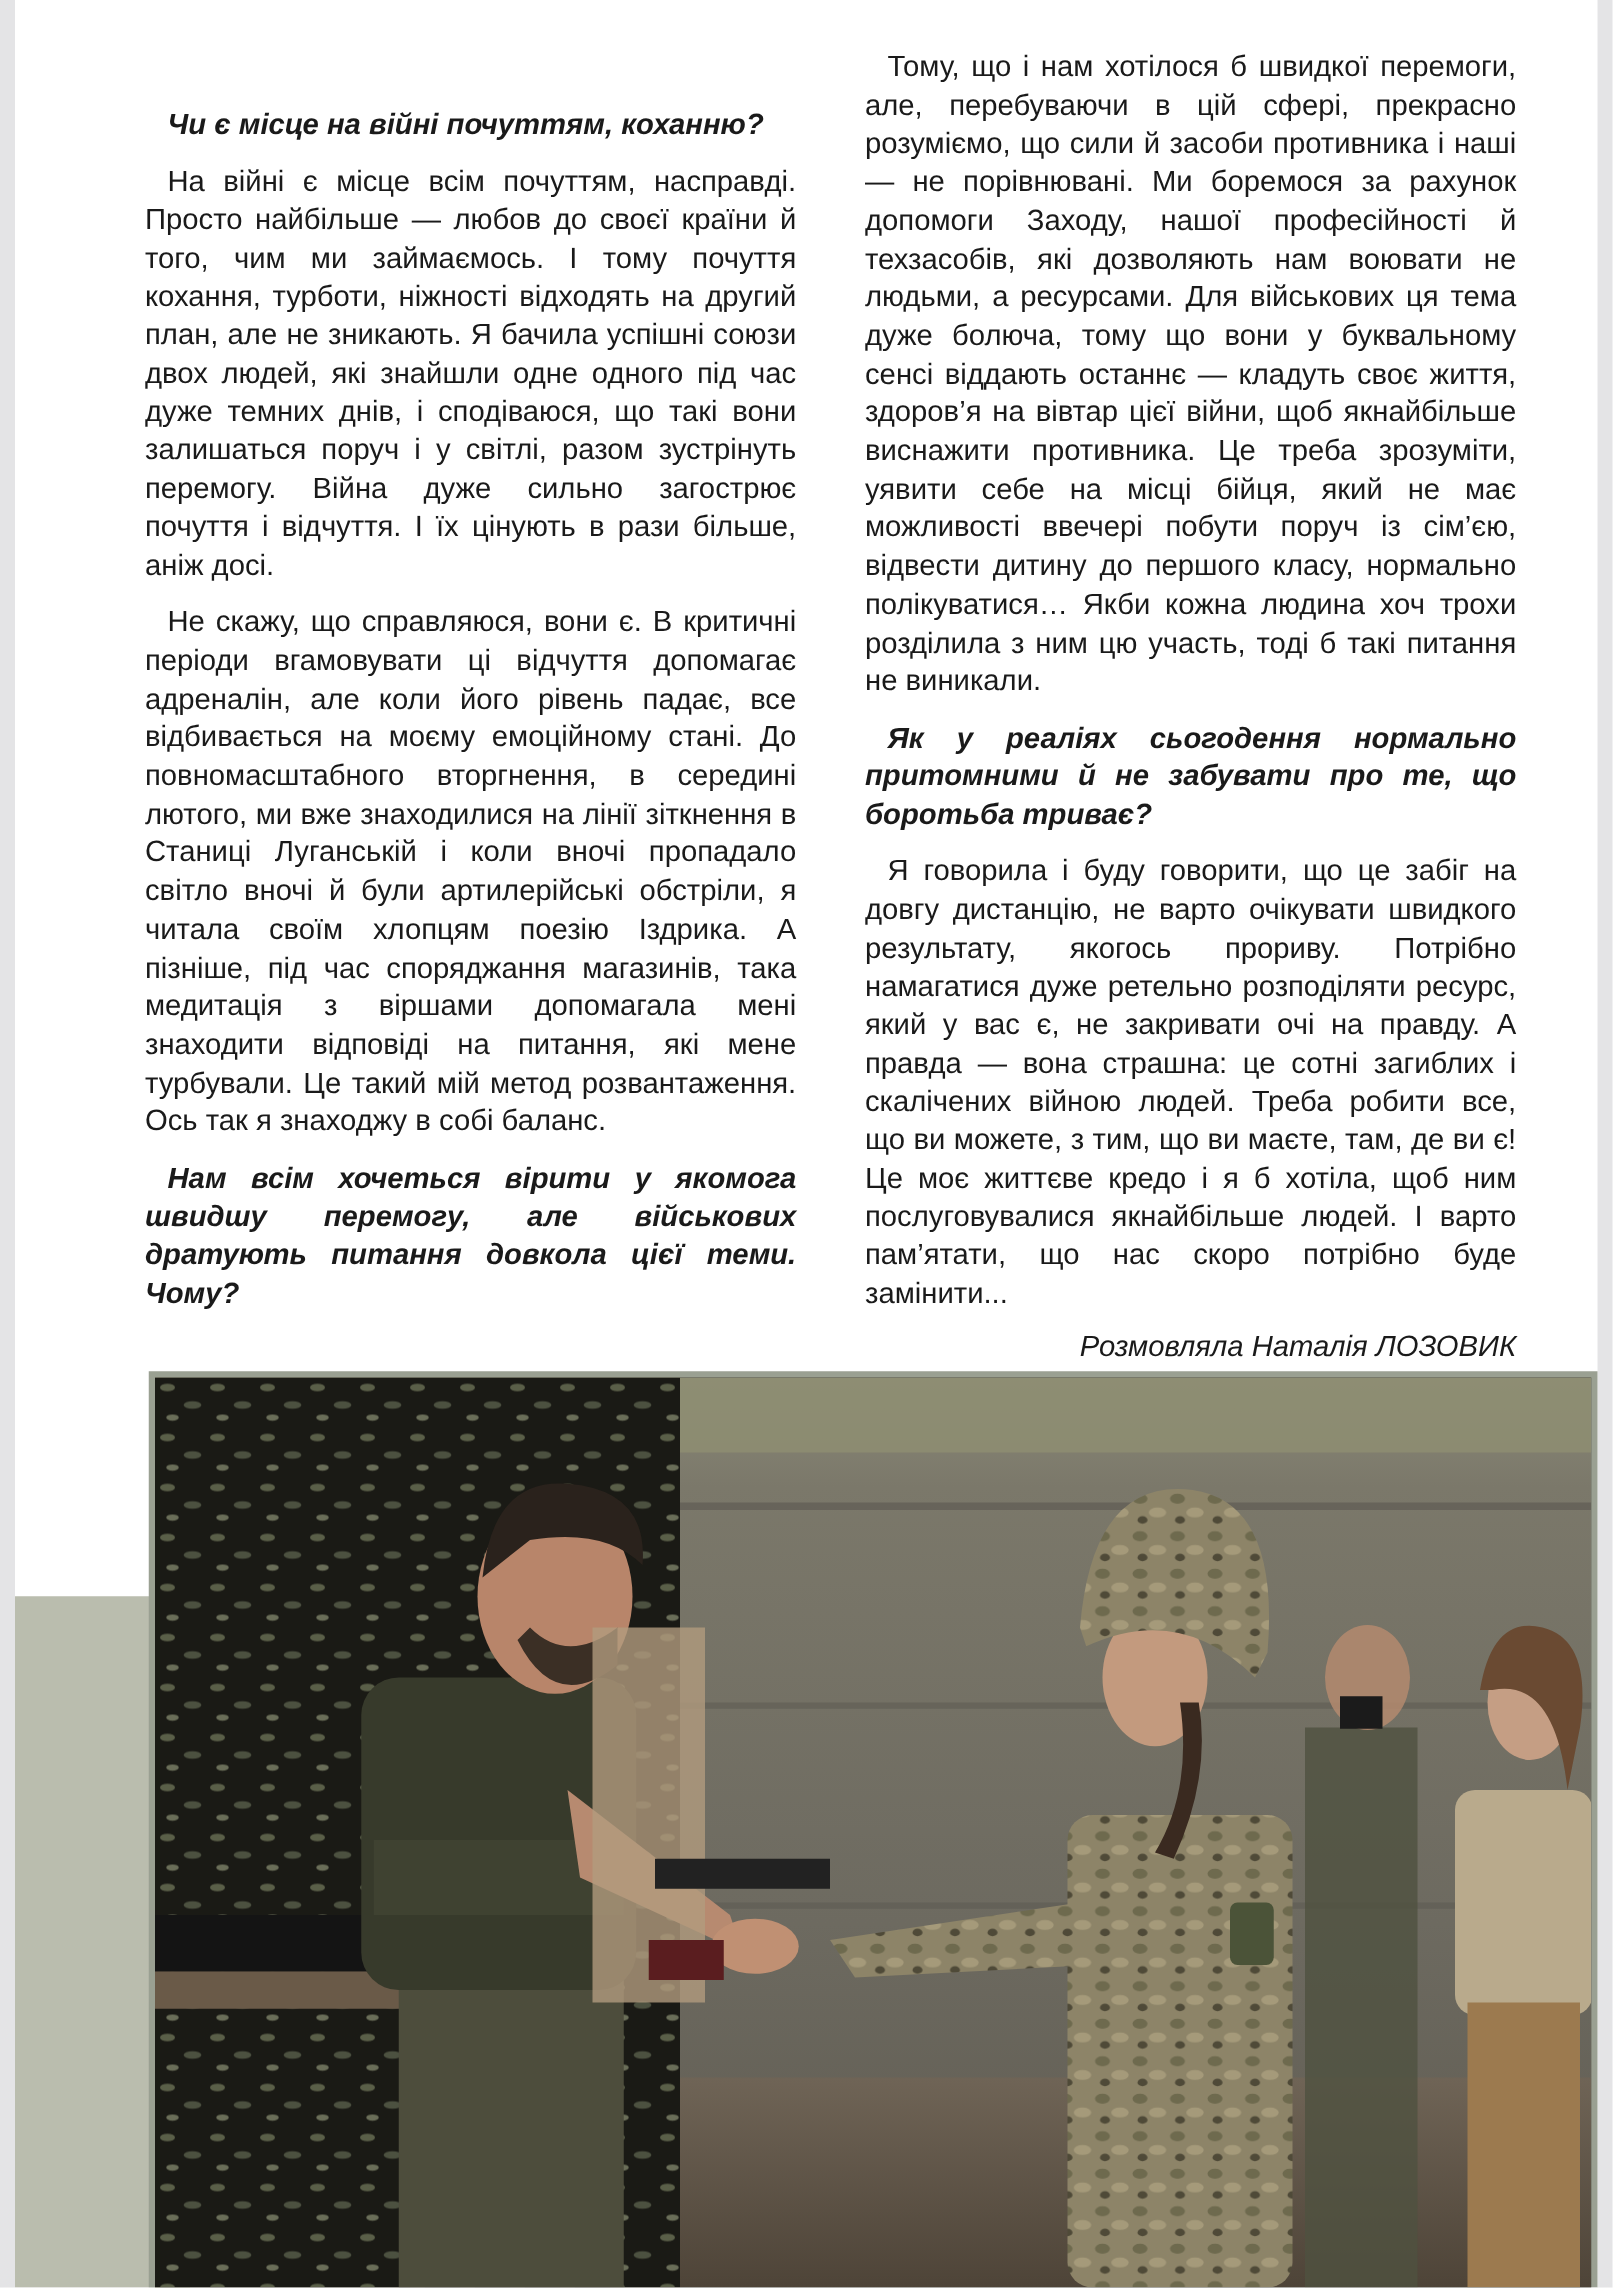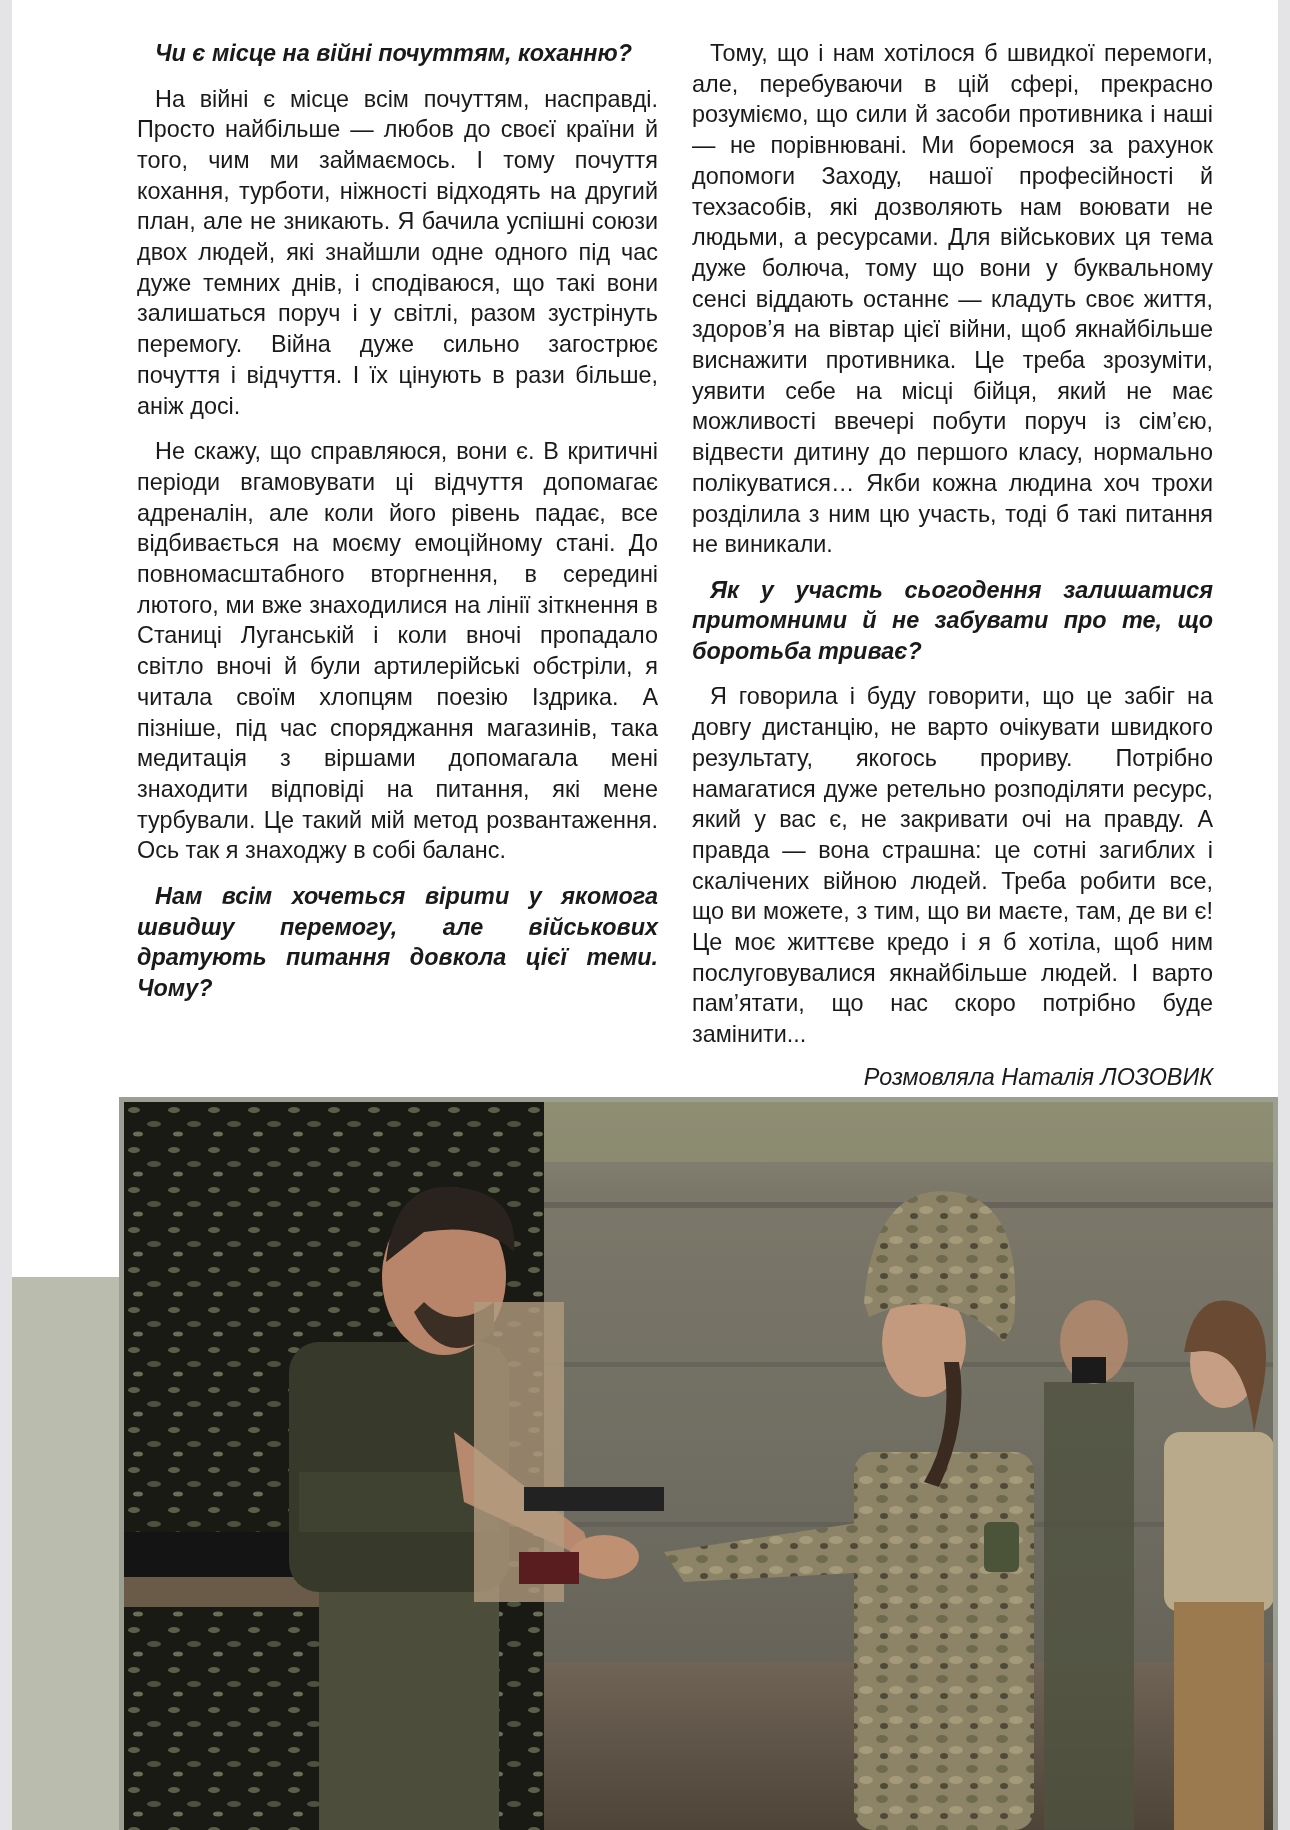--- a/index.html
+++ b/index.html
@@ -15,21 +15,21 @@
     }
     .sage-band {
       position: absolute; left: 12px; top: 1277px; width: 140px; height: 553px;
       background: #babdae;
     }
     .col {
       position: absolute; top: 38px; width: 521px;
       font-size: 23.4px; line-height: 30.7px;
       text-align: justify;
     }
-    .col.left { left: 137px; }
+    .col.left { left: 116px; margin-top: 46px; }
     .col.right { left: 692px; }
     .q {
       font-weight: bold; font-style: italic;
       text-indent: 18px; margin: 0 0 15px 0;
       line-height: 30.5px;
     }
     .p { text-indent: 18px; margin: 0 0 15px 0; }
     .sig {
       font-style: italic; text-align: right; margin: 12px 0 0 0;
     }
@@ -51,21 +51,21 @@
 
 <div class="col left">
   <p class="q">Чи є місце на війні почуттям, коханню?</p>
   <p class="p">На війні є місце всім почуттям, насправді. Просто найбільше — любов до своєї країни й того, чим ми займаємось. І тому почуття кохання, турботи, ніжності відходять на другий план, але не зникають. Я бачила успішні союзи двох людей, які знайшли одне одного під час дуже темних днів, і сподіваюся, що такі вони залишаться поруч і у світлі, разом зустрінуть перемогу. Війна дуже сильно загострює почуття і відчуття. І їх цінують в рази більше, аніж досі.</p>
   <p class="p">Не скажу, що справляюся, вони є. В критичні періоди вгамовувати ці відчуття допомагає адреналін, але коли його рівень падає,  все відбивається на моєму емоційному стані. До повномасштабного вторгнення, в середині лютого, ми вже знаходилися на лінії зіткнення в Станиці Луганській і коли вночі пропадало світло вночі й були артилерійські обстріли, я читала своїм хлопцям поезію Іздрика. А пізніше, під час споряджання магазинів, така медитація з віршами допомагала мені знаходити відповіді на питання, які мене турбували. Це такий мій метод розвантаження. Ось так я знаходжу в собі баланс.</p>
   <p class="q">Нам всім хочеться вірити у якомога швидшу перемогу, але військових дратують питання довкола цієї теми. Чому?</p>
 </div>
 
 <div class="col right">
   <p class="p">Тому, що і нам хотілося б швидкої перемоги, але, перебуваючи в цій сфері, прекрасно розуміємо, що сили й засоби противника і наші — не порівнювані. Ми боремося за рахунок допомоги Заходу, нашої професійності й техзасобів, які дозволяють нам воювати не людьми, а ресурсами. Для військових ця тема дуже болюча, тому що вони у буквальному сенсі віддають останнє — кладуть своє життя, здоров’я на вівтар цієї війни, щоб якнайбільше виснажити противника. Це треба зрозуміти, уявити себе на місці бійця, який не має можливості ввечері побути поруч із сім’єю, відвести дитину до першого класу, нормально полікуватися… Якби кожна людина хоч трохи розділила з ним цю участь, тоді б такі питання не виникали.</p>
-  <p class="q">Як у участь сьогодення залишатися притомними й не забувати про те, що боротьба триває?</p>
+  <p class="q">Як у реаліях сьогодення нормально притомними й не забувати про те, що боротьба триває?</p>
   <p class="p" style="margin-bottom:0">Я говорила і буду говорити, що це забіг на довгу дистанцію, не варто очікувати швидкого результату, якогось прориву. Потрібно намагатися дуже ретельно розподіляти ресурс, який у вас є, не закривати очі на правду. А правда — вона страшна: це сотні загиблих і скалічених війною людей. Треба робити все, що ви можете, з тим, що ви маєте, там, де ви є! Це моє життєве кредо і я б хотіла, щоб ним послуговувалися якнайбільше людей. І варто пам’ятати, що нас скоро потрібно буде замінити...</p>
   <p class="sig">Розмовляла Наталія ЛОЗОВИК</p>
 </div>
 
 <div class="photo-frame">
   <div class="photo" title="Handshake between a man in an olive T-shirt and plate carrier and a female soldier in multicam uniform and boonie hat; a photographer and a woman in a beige T-shirt stand in the background by a concrete wall">
     <svg viewBox="0 0 1149 728" preserveAspectRatio="none">
       <defs>
         <linearGradient id="wall" x1="0" y1="0" x2="0" y2="1">
           <stop offset="0" stop-color="#8b8a78"></stop>

